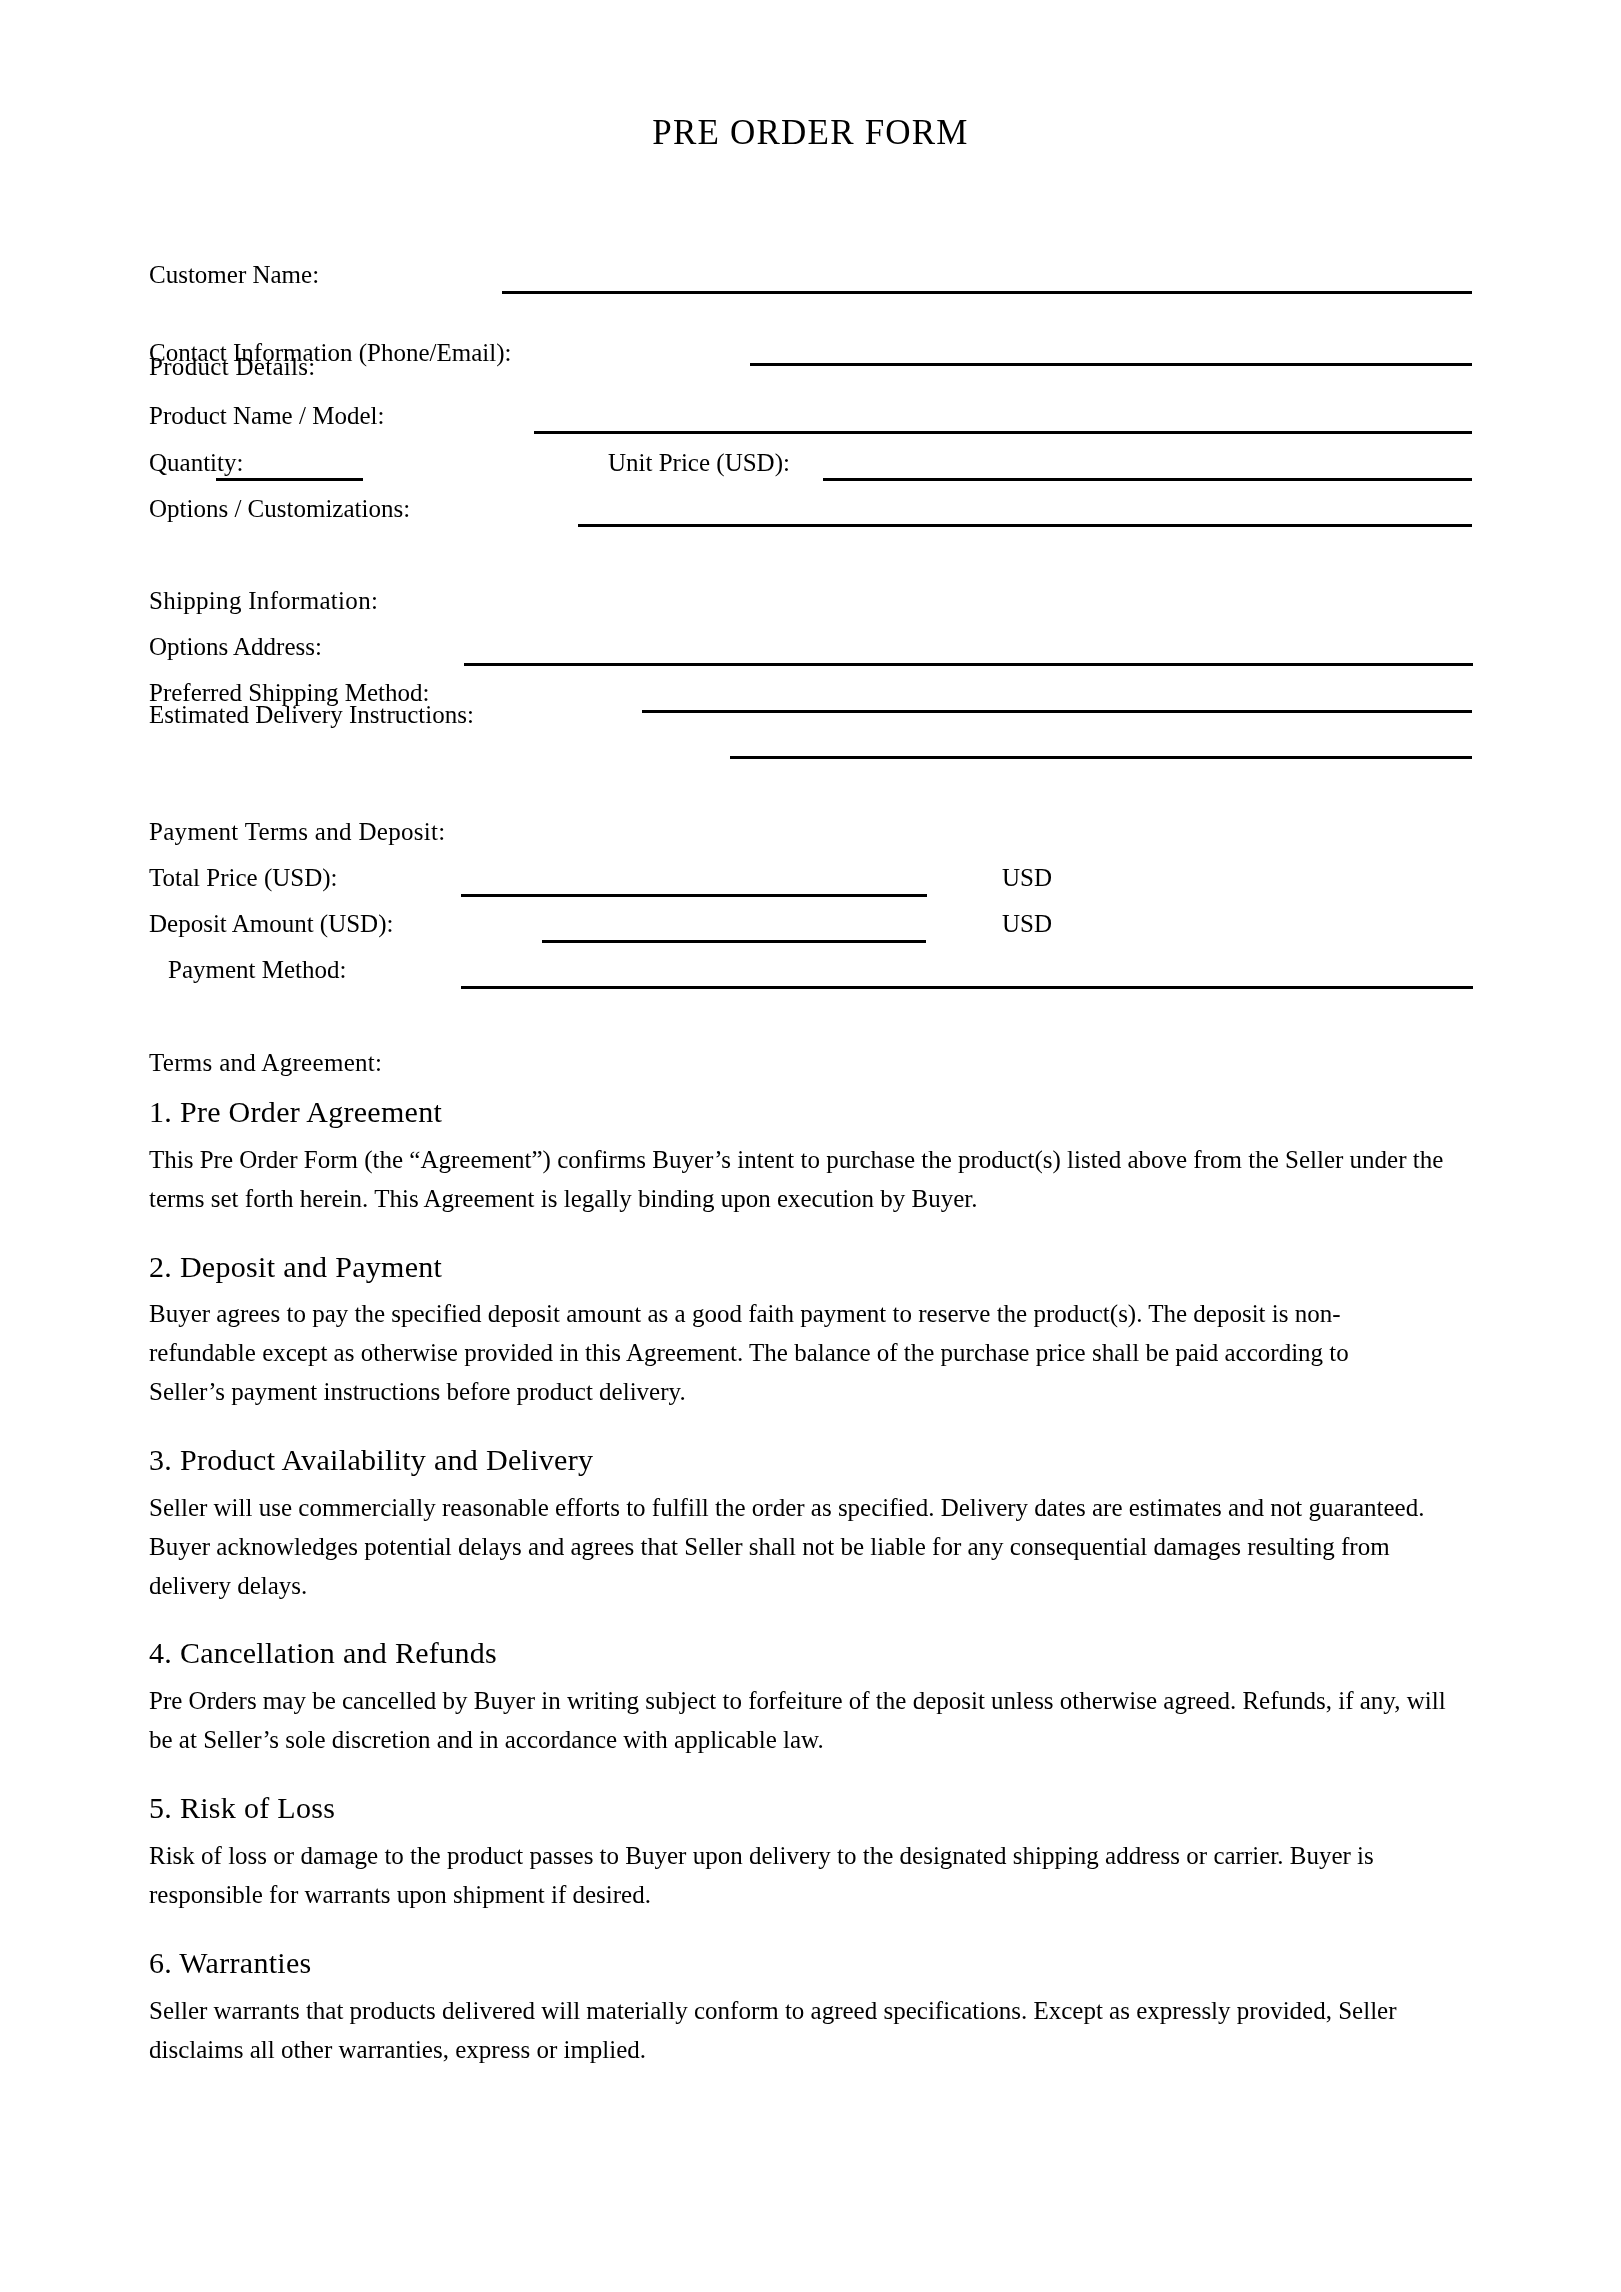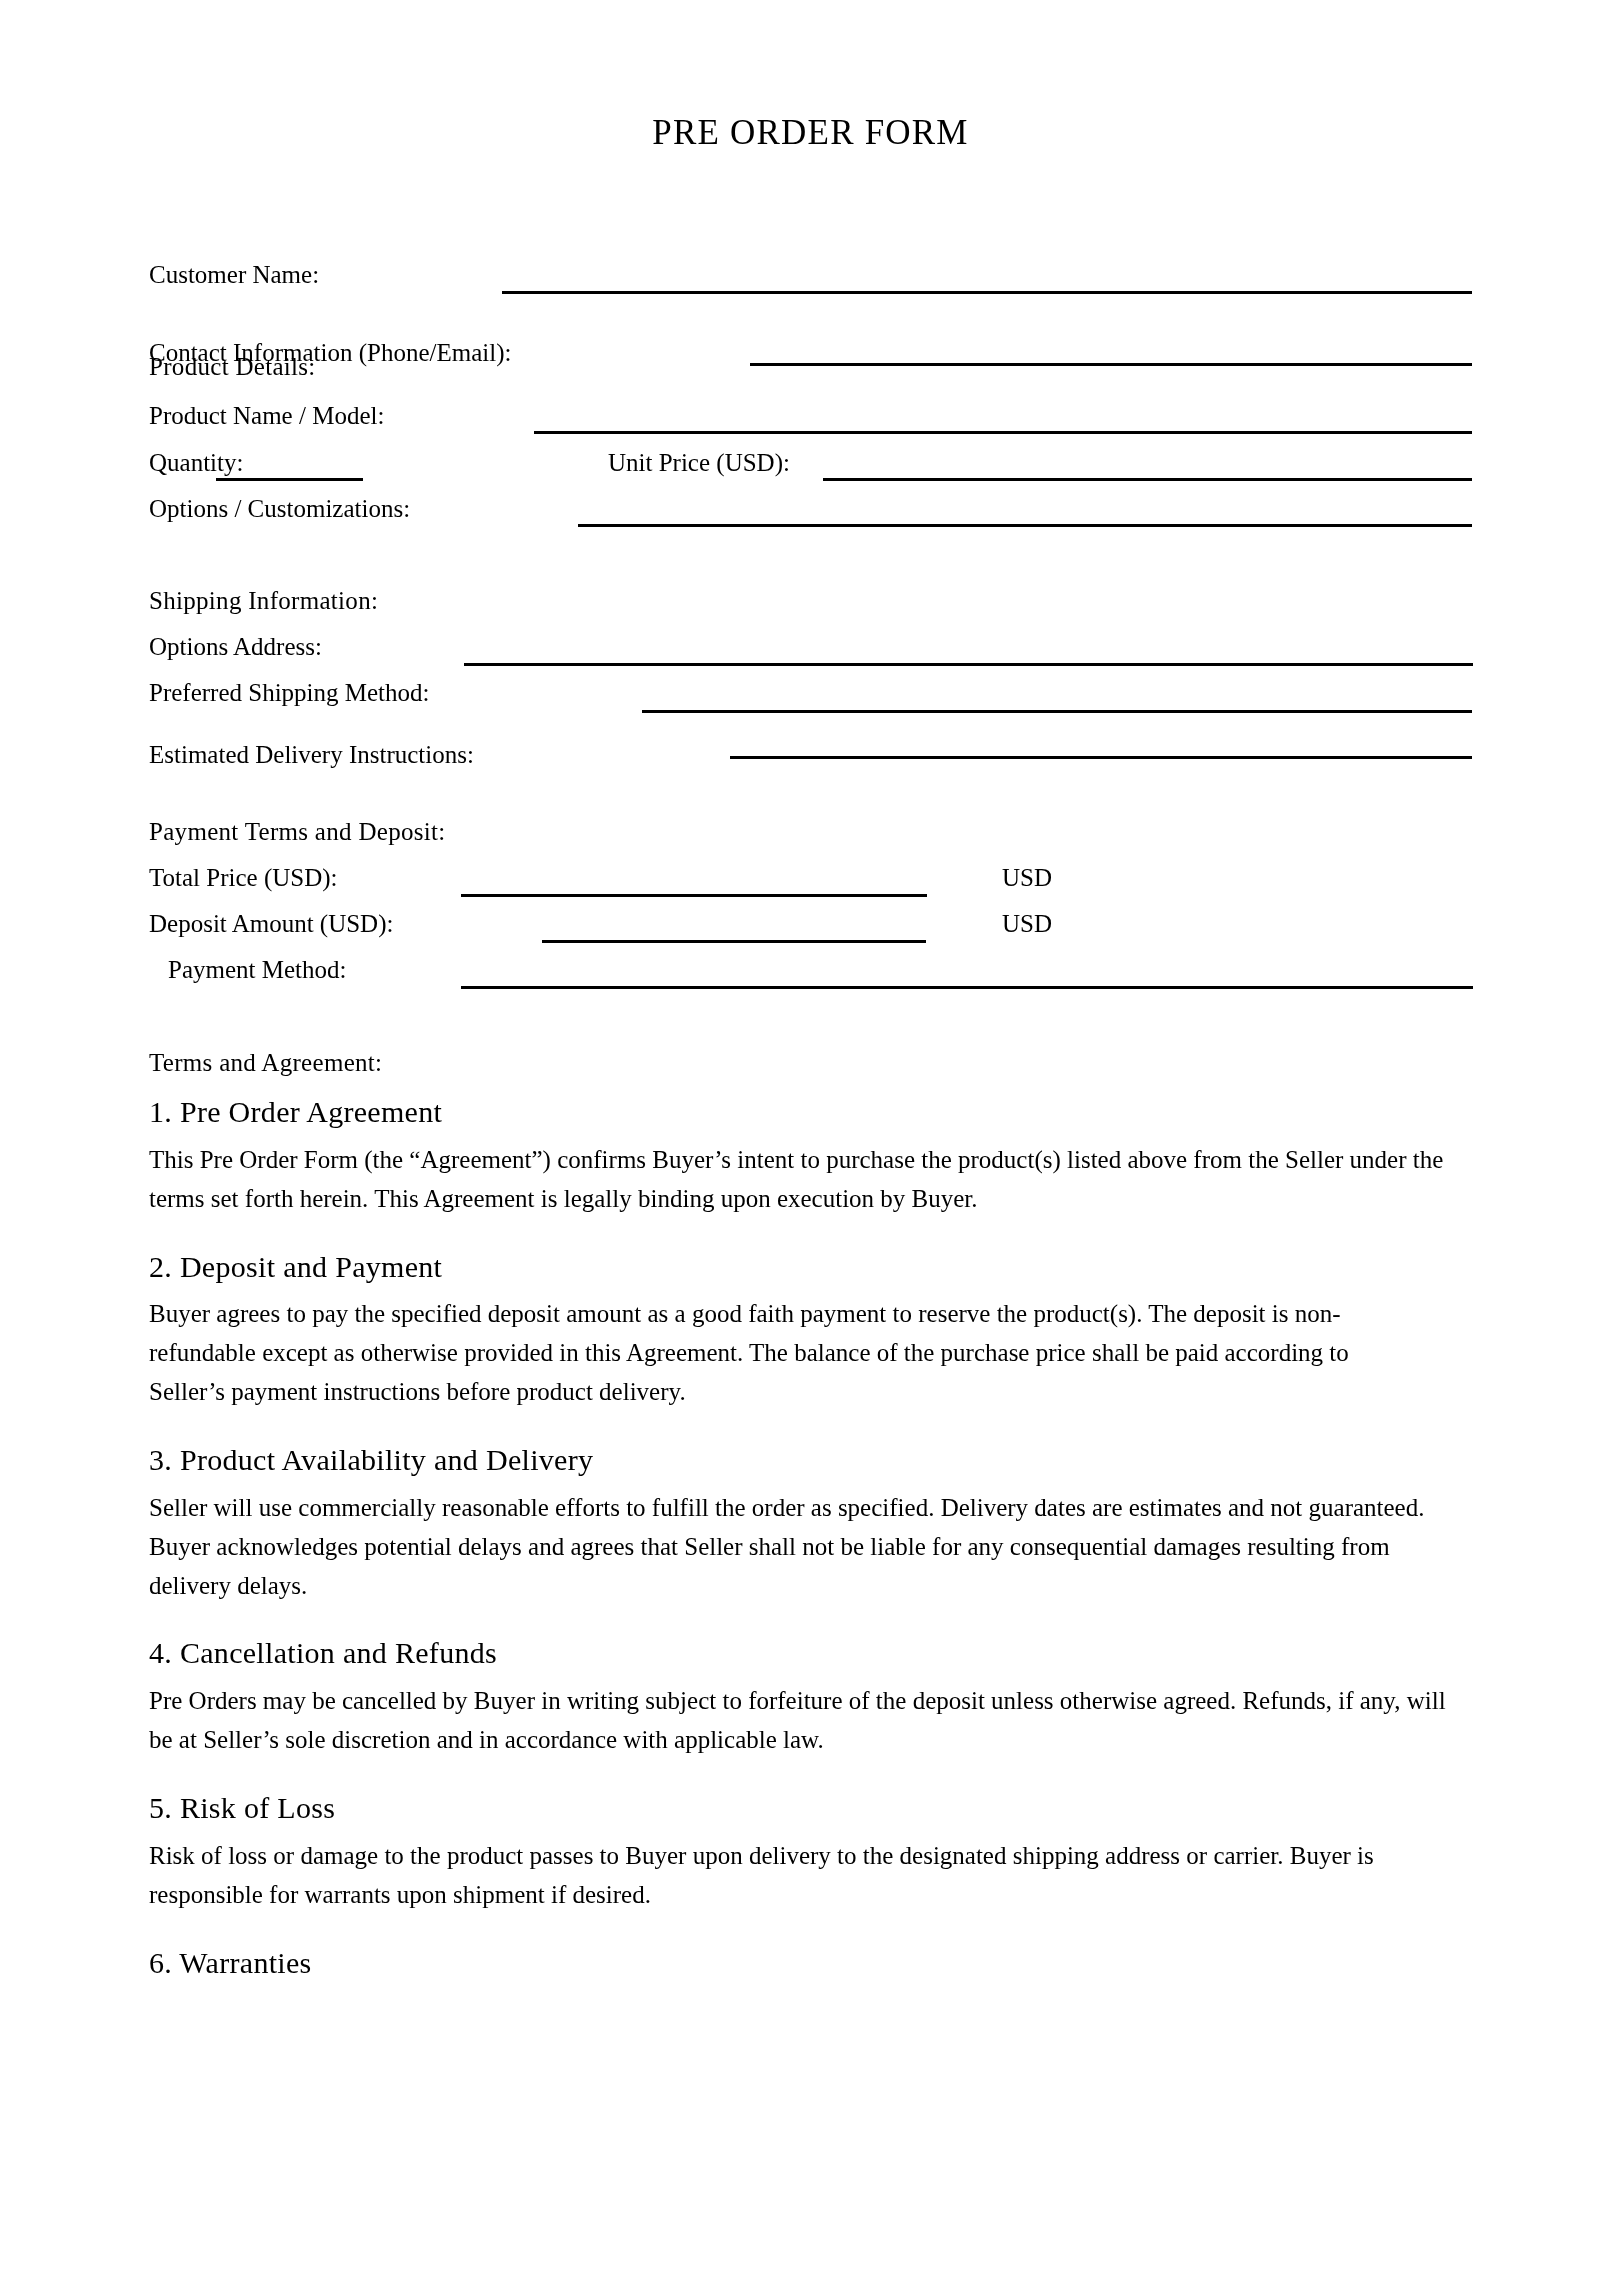--- a/index.html
+++ b/index.html
@@ -97,21 +97,21 @@
   <div class="rule" style="left:578px; top:524px; width:894px;"></div>
 
   <div class="sec-label" style="left:149px; top:585px;">Shipping Information:</div>
 
   <div class="ftext" style="left:149px; top:631px;">Options Address:</div>
   <div class="rule" style="left:464px; top:663px; width:1009px;"></div>
 
   <div class="ftext" style="left:149px; top:677px;">Preferred Shipping Method:</div>
   <div class="rule" style="left:642px; top:710px; width:830px;"></div>
 
-  <div class="ftext" style="left:149px; top:739px;">Estimated Delivery Instructions:</div>
+  <div class="ftext" style="left:149px; top:699px;">Estimated Delivery Instructions:</div>
   <div class="rule" style="left:730px; top:756px; width:742px;"></div>
 
   <div class="sec-label" style="left:149px; top:816px;">Payment Terms and Deposit:</div>
 
   <div class="ftext" style="left:149px; top:862px;">Total Price (USD):</div>
   <div class="rule" style="left:461px; top:894px; width:466px;"></div>
   <div class="ftext" style="left:1002px; top:862px;">USD</div>
 
   <div class="ftext" style="left:149px; top:908px;">Deposit Amount (USD):</div>
   <div class="rule" style="left:542px; top:940px; width:384px;"></div>
@@ -131,15 +131,16 @@
   <div class="sec-head" style="left:149px; top:1441px;">3. Product Availability and Delivery</div>
   <div class="para" style="left:149px; top:1488px; width:1286px;">Seller will use commercially reasonable efforts to fulfill the order as specified. Delivery dates are estimates and not guaranteed. Buyer acknowledges potential delays and agrees that Seller shall not be liable for any consequential damages resulting from delivery delays.</div>
 
   <div class="sec-head" style="left:149px; top:1634px;">4. Cancellation and Refunds</div>
   <div class="para" style="left:149px; top:1681px; width:1323px;">Pre Orders may be cancelled by Buyer in writing subject to forfeiture of the deposit unless otherwise agreed. Refunds, if any, will be at Seller’s sole discretion and in accordance with applicable law.</div>
 
   <div class="sec-head" style="left:149px; top:1789px;">5. Risk of Loss</div>
   <div class="para" style="left:149px; top:1836px; width:1325px;">Risk of loss or damage to the product passes to Buyer upon delivery to the designated shipping address or carrier. Buyer is responsible for warrants upon shipment if desired.</div>
 
   <div class="sec-head" style="left:149px; top:1944px;">6. Warranties</div>
+  <div class="para" style="left:149px; top:1991px; width:1311px;">Seller warrants that products delivered will materially conform to agreed specifications. Except as expressly provided, Seller disclaims all other warranties, express or implied.</div>
 
 </div>
 
 
 </body></html>

